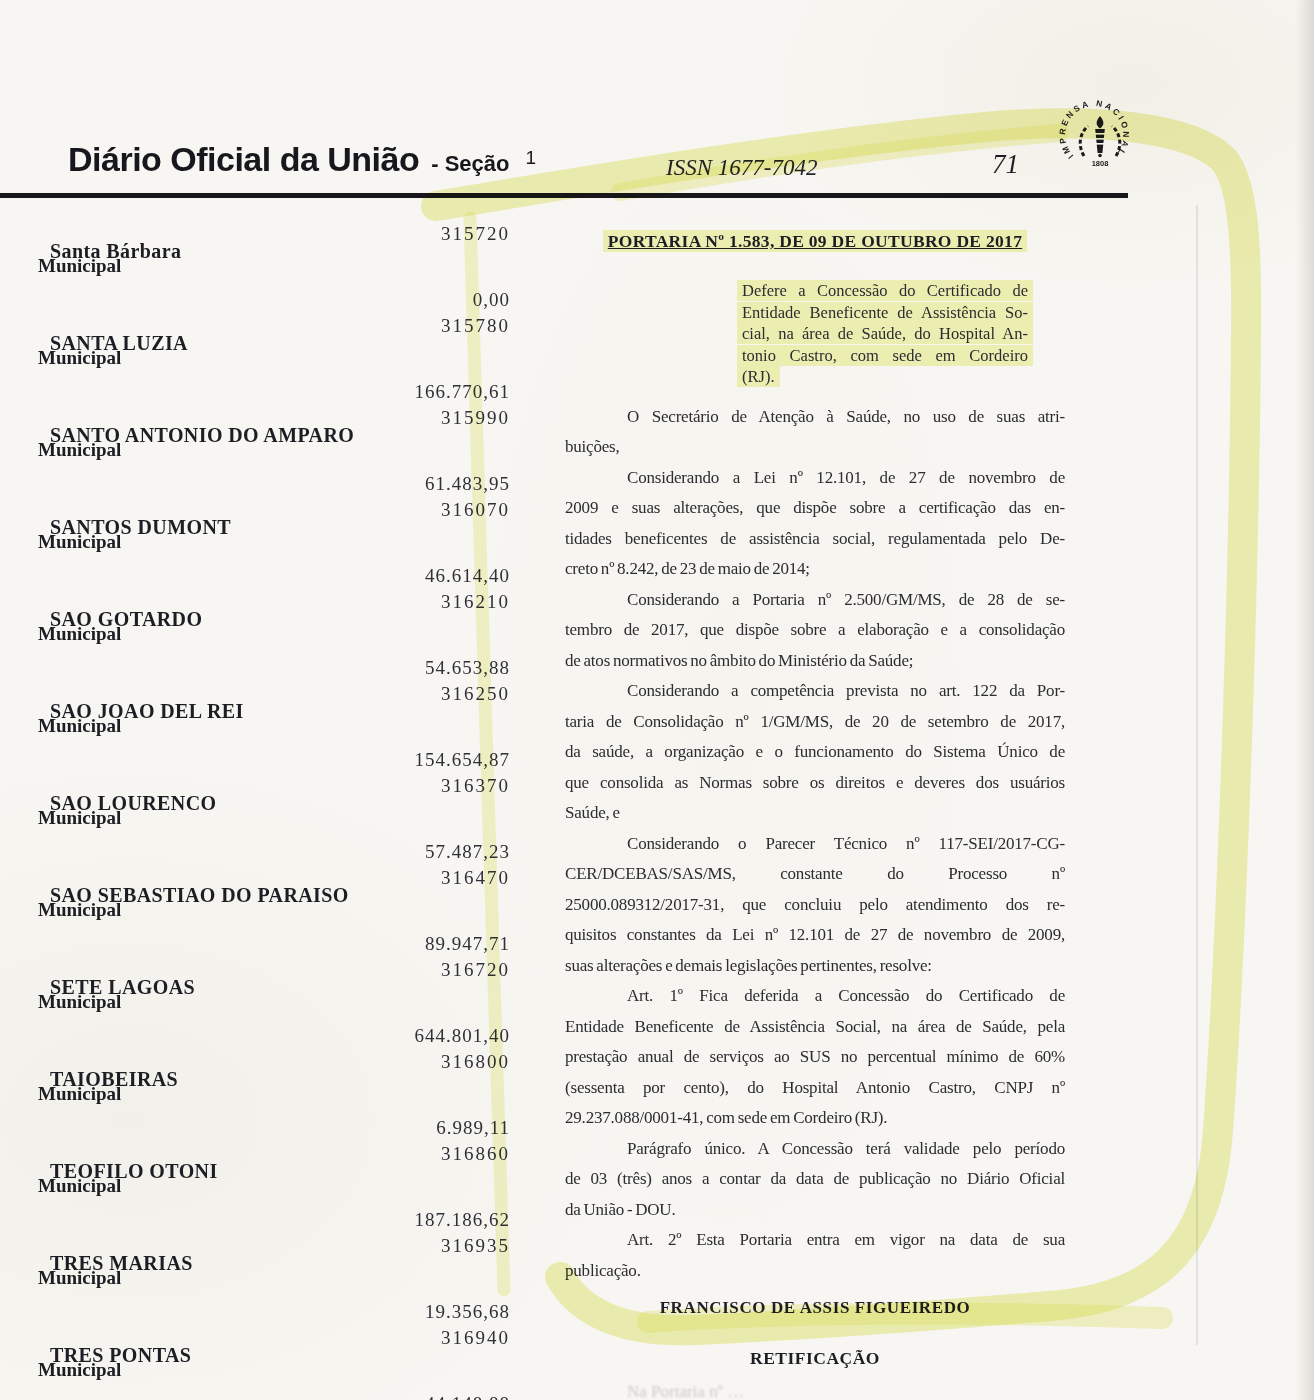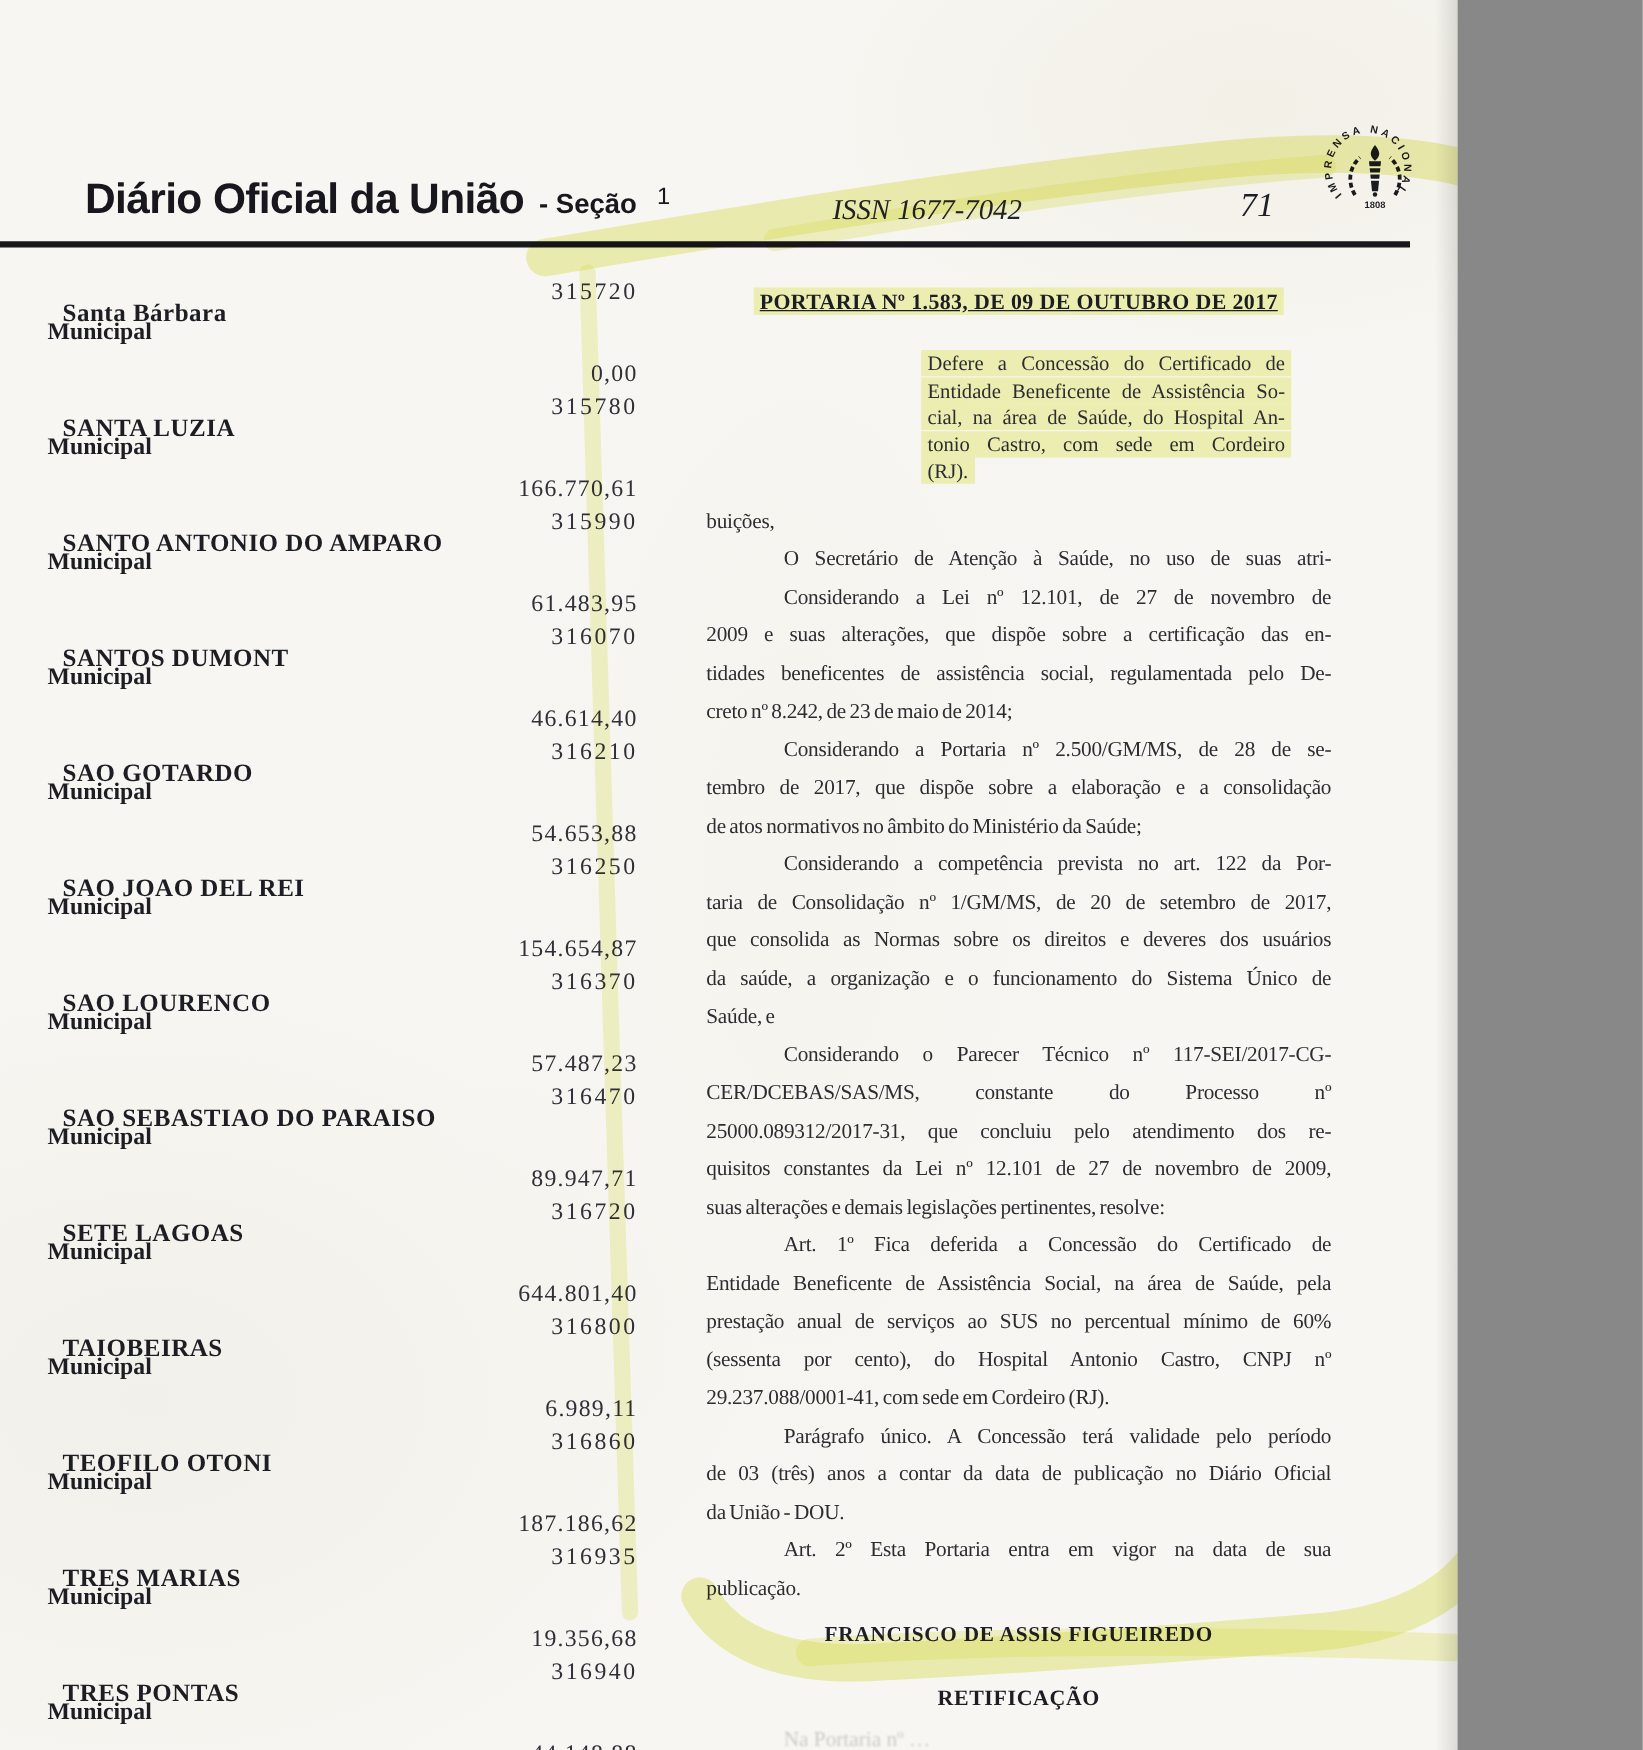--- a/index.html
+++ b/index.html
@@ -1,17 +1,17 @@
 <!DOCTYPE html>
 <html><head>
 <meta charset="utf-8">
 <style>
   html,body { margin:0; padding:0; background:#888; }
   .page {
-    position:relative; width:1166px; height:1400px; overflow:hidden;
+    position:relative; width:1314px; height:1400px; overflow:hidden;
     font-family:"Liberation Serif", serif; color:#2c2c31;
     background:
       radial-gradient(ellipse 520px 300px at 86% 6%, rgba(234,229,212,.38), rgba(0,0,0,0) 70%),
       radial-gradient(ellipse 700px 520px at 10% 80%, rgba(229,226,215,.30), rgba(0,0,0,0) 70%),
       radial-gradient(ellipse 400px 900px at 55% 50%, rgba(240,238,230,.25), rgba(0,0,0,0) 70%),
       #f7f6f2;
   }
   .edge-shade { position:absolute; right:0; top:0; width:18px; height:100%;
     background:linear-gradient(to right, rgba(0,0,0,0), rgba(150,148,142,.28)); }
   .fold-line { position:absolute; left:1196px; top:205px; width:2px; height:1140px;
@@ -176,33 +176,33 @@
 
     <div class="eline"><span class="hl">Defere a Concessão do Certificado de</span></div>
         <div class="eline"><span class="hl">Entidade Beneficente de Assistência So-</span></div>
         <div class="eline"><span class="hl">cial, na área de Saúde, do Hospital An-</span></div>
         <div class="eline"><span class="hl">tonio Castro, com sede em Cordeiro</span></div>
         <div class="eline end"><span class="hl">(RJ).</span></div>
       </div>
 
     <div class="pbody">
 
-    <div class="bodyline end">buições,</div>
-        <div class="bodyline indent">O Secretário de Atenção à Saúde, no uso de suas atri-</div>
+    <div class="bodyline indent">O Secretário de Atenção à Saúde, no uso de suas atri-</div>
+        <div class="bodyline end">buições,</div>
         <div class="bodyline indent">Considerando a Lei nº 12.101, de 27 de novembro de</div>
         <div class="bodyline">2009 e suas alterações, que dispõe sobre a certificação das en-</div>
         <div class="bodyline">tidades beneficentes de assistência social, regulamentada pelo De-</div>
         <div class="bodyline end">creto nº 8.242, de 23 de maio de 2014;</div>
         <div class="bodyline indent">Considerando a Portaria nº 2.500/GM/MS, de 28 de se-</div>
         <div class="bodyline">tembro de 2017, que dispõe sobre a elaboração e a consolidação</div>
         <div class="bodyline end">de atos normativos no âmbito do Ministério da Saúde;</div>
         <div class="bodyline indent">Considerando a competência prevista no art. 122 da Por-</div>
         <div class="bodyline">taria de Consolidação nº 1/GM/MS, de 20 de setembro de 2017,</div>
+        <div class="bodyline">da saúde, a organização e o funcionamento do Sistema Único de</div>
         <div class="bodyline">que consolida as Normas sobre os direitos e deveres dos usuários</div>
-        <div class="bodyline">da saúde, a organização e o funcionamento do Sistema Único de</div>
         <div class="bodyline end">Saúde, e</div>
         <div class="bodyline indent">Considerando o Parecer Técnico nº 117-SEI/2017-CG-</div>
         <div class="bodyline">CER/DCEBAS/SAS/MS, constante do Processo nº</div>
         <div class="bodyline">25000.089312/2017-31, que concluiu pelo atendimento dos re-</div>
         <div class="bodyline">quisitos constantes da Lei nº 12.101 de 27 de novembro de 2009,</div>
         <div class="bodyline end">suas alterações e demais legislações pertinentes, resolve:</div>
         <div class="bodyline indent">Art. 1º Fica deferida a Concessão do Certificado de</div>
         <div class="bodyline">Entidade Beneficente de Assistência Social, na área de Saúde, pela</div>
         <div class="bodyline">prestação anual de serviços ao SUS no percentual mínimo de 60%</div>
         <div class="bodyline">(sessenta por cento), do Hospital Antonio Castro, CNPJ nº</div>

